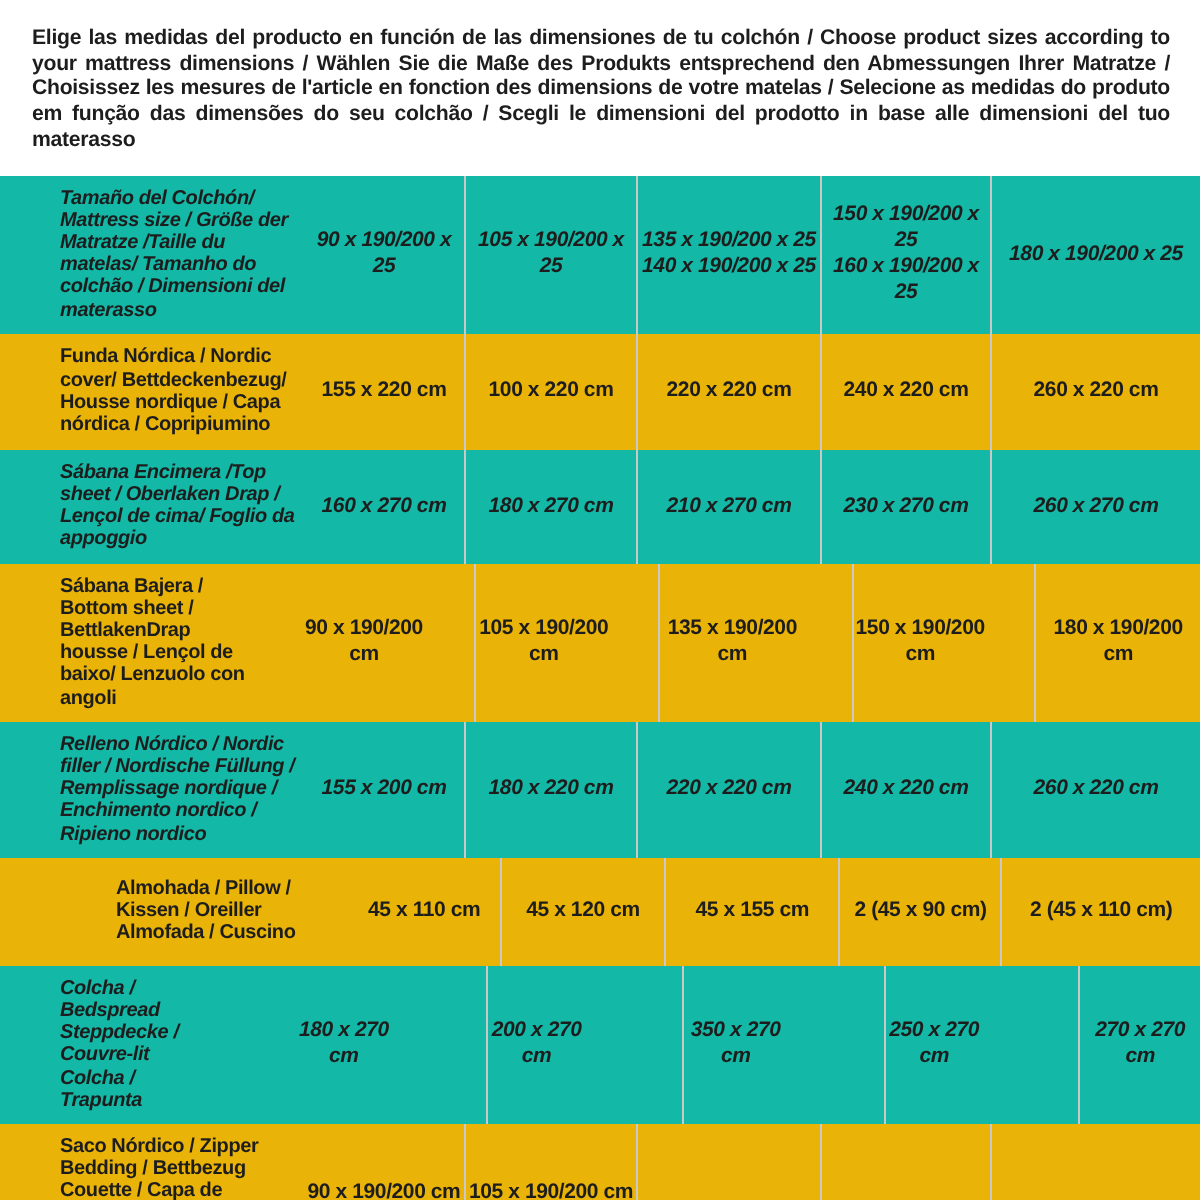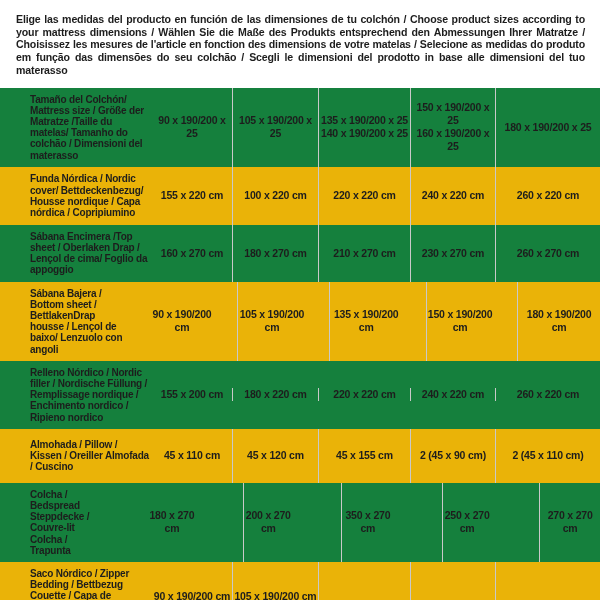--- a/index.html
+++ b/index.html
@@ -14,21 +14,21 @@
   .intro {
     padding: 13px 15px 11px 16px;
     font-weight: bold;
     font-size: 10.6px;
     line-height: 12.7px;
     text-align: justify;
     letter-spacing: -0.15px;
   }
   .size-table { width: 600px; }
   .row { display: flex; align-items: stretch; background: #eab308; }
-  .row.alt { background: #15803d; }
+  .row.alt { background: #14b8a6; font-style: italic; }
   .cell { display: flex; align-items: center; }
   .cell.label {
     width: 152px;
     padding: 6px 2px 6px 30px;
     font-size: 10px;
     line-height: 11.2px;
     font-weight: bold;
     letter-spacing: -0.2px;
   }
   .cell.val {
@@ -42,22 +42,22 @@
   }
   .c1 { width: 80px; }
   .c2 { width: 86px; border-left: 1px solid #c9c9c9; }
   .c3 { width: 92px; border-left: 1px solid #c9c9c9; }
   .c4 { width: 85px; border-left: 1px solid #c9c9c9; }
   .c5 { width: 105px; border-left: 1px solid #c9c9c9; }
   .r1 { min-height: 62px; }
   .r2 { min-height: 58px; }
   .r3 { min-height: 55px; }
   .r4 { min-height: 58px; gap: 24px; }
-  .r5 { min-height: 62px; align-items: center; }
-  .r6 { min-height: 54px; }
+  .r5 { min-height: 62px; }
+  .r6 { min-height: 54px; padding-left: 28px; }
   .r7 { min-height: 56px; gap: 48px; }
   .r8 { min-height: 54px; }
   .footnote {
     padding: 10px 15px 0 16px;
     font-weight: bold;
     font-size: 10.6px;
     line-height: 12.8px;
     text-align: justify;
     letter-spacing: -0.15px;
   }

